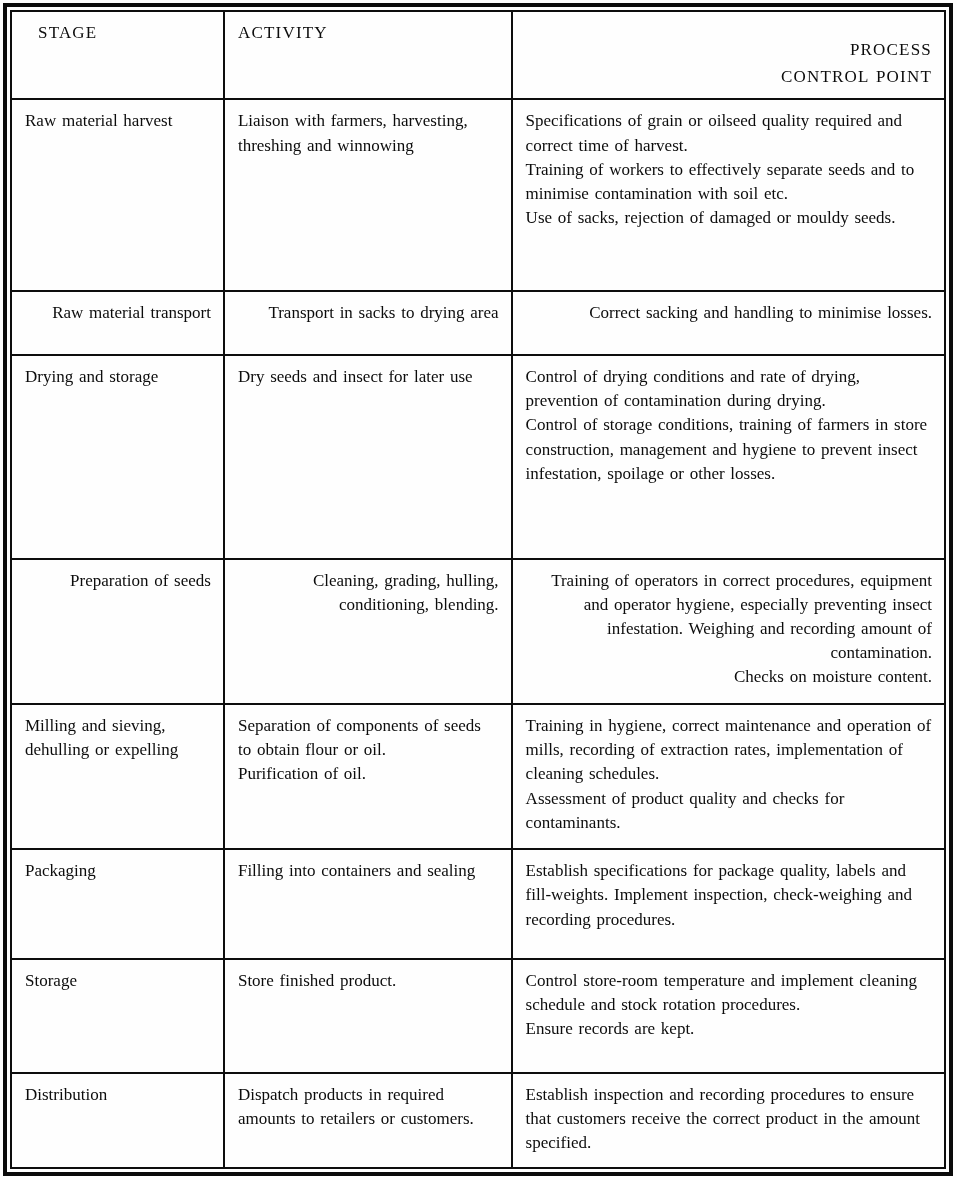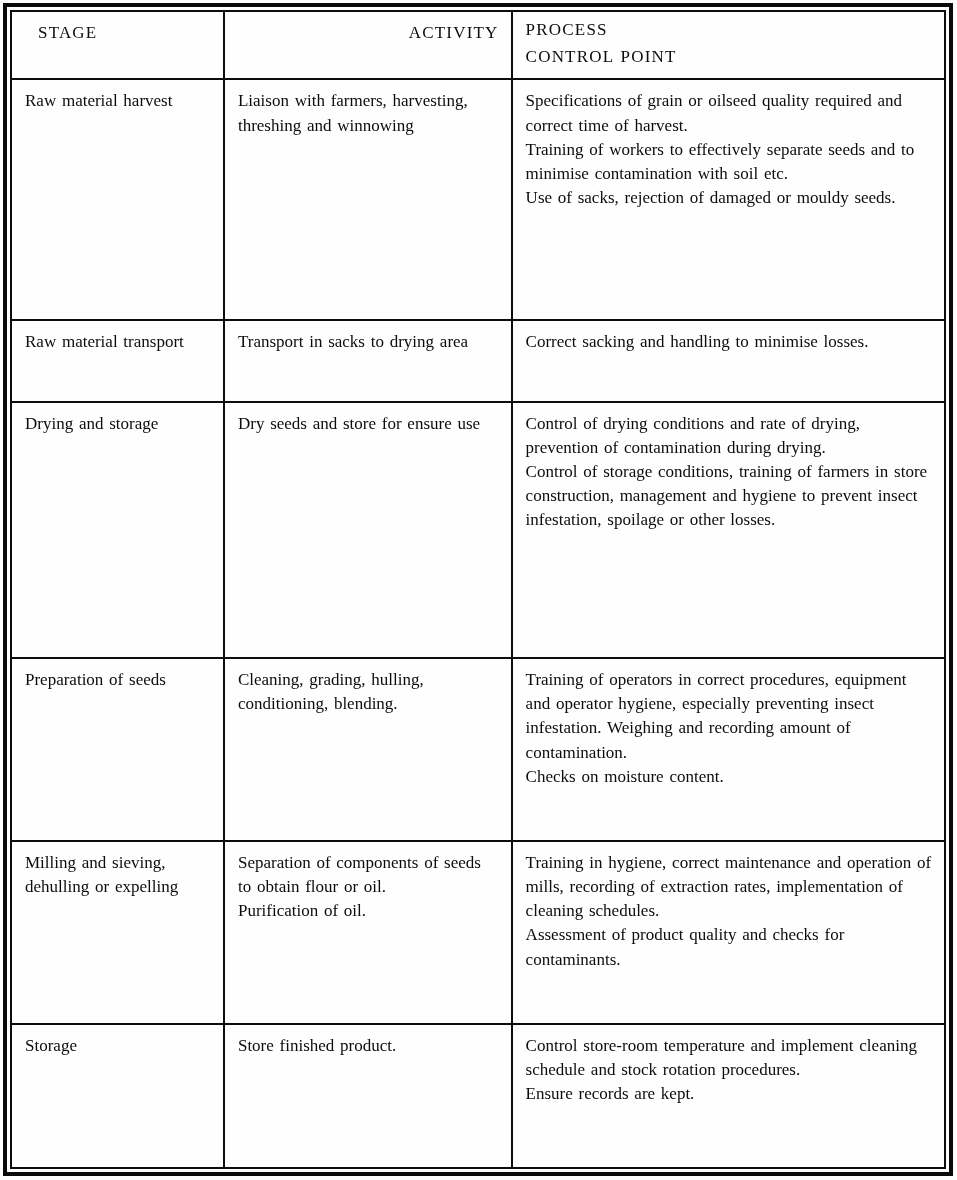--- a/index.html
+++ b/index.html
@@ -45,28 +45,28 @@
   col.c2 { width: 30.8%; }
   col.c3 { width: 46.4%; }
   thead th {
     font-weight: normal;
     font-size: 18px;
     letter-spacing: 1.2px;
     border-bottom: 7px double #0a0a0a;
     padding-top: 15px;
   }
   thead th.h-stage   { text-align: left; padding-left: 26px; }
-  thead th.h-activity{ text-align: right; }
-  thead th.h-control { text-align: left; line-height: 1.6; padding-top: 4px; }
+  thead th.h-activity{ text-align: left; }
+  thead th.h-control { text-align: right; line-height: 1.6; padding-top: 24px; }
   tr.hdr  { height: 66px; }
   tr.r1 { height: 184px; padding-left: 28px; }
-  tr.r2 { height: 62px;  }
+  tr.r2 { height: 62px; text-align: right;  }
   tr.r3 { height: 196px; padding-left: 8px; }
   tr.r4 { height: 83px;  }
-  tr.r5 { height: 130px; }
+  tr.r5 { height: 130px; text-align: right; }
   tr.r6 { height: 139px; }
   tr.r7 { height: 105px; }
   tr.r8 { height: 110px; }
   tr.r9 { height: 86px;  }
 </style>
 </head>
 <body>
 
 <div class="page">
   <div class="frame">
@@ -92,39 +92,49 @@
 Training of workers to effectively separate seeds and to minimise contamination with soil etc.
 Use of sacks, rejection of damaged or mouldy seeds.</td>
         </tr>
         <tr class="r2">
           <td>Raw material transport</td>
           <td>Transport in sacks to drying area</td>
           <td>Correct sacking and handling to minimise losses.</td>
         </tr>
         <tr class="r3">
           <td>Drying and storage</td>
-          <td>Dry seeds and store for ensure use</td>
+          <td>Dry seeds and insect for later use</td>
           <td>Control of drying conditions and rate of drying, prevention of contamination during drying.
 Control of storage conditions, training of farmers in store construction, management and hygiene to prevent insect infestation, spoilage or other losses.</td>
         </tr>
         <tr class="r5">
           <td>Preparation of seeds</td>
           <td>Cleaning, grading, hulling, conditioning, blending.</td>
           <td>Training of operators in correct procedures, equipment and operator hygiene, especially preventing insect infestation. Weighing and recording amount of contamination.
 Checks on moisture content.</td>
         </tr>
         <tr class="r6">
           <td>Milling and sieving, dehulling or expelling</td>
           <td>Separation of components of seeds to obtain flour or oil.
 Purification of oil.</td>
           <td>Training in hygiene, correct maintenance and operation of mills, recording of extraction rates, implementation of cleaning schedules.
 Assessment of product quality and checks for contaminants.</td>
         </tr>
+        <tr class="r7">
+          <td>Packaging</td>
+          <td>Filling into containers and sealing</td>
+          <td>Establish specifications for package quality, labels and fill-weights. Implement inspection, check-weighing and recording procedures.</td>
+        </tr>
         <tr class="r8">
           <td>Storage</td>
           <td>Store finished product.</td>
           <td>Control store-room temperature and implement cleaning schedule and stock rotation procedures.
 Ensure records are kept.</td>
+        </tr>
+        <tr class="r9">
+          <td>Distribution</td>
+          <td>Dispatch products in required amounts to retailers or customers.</td>
+          <td>Establish inspection and recording procedures to ensure that customers receive the correct product in the amount specified.</td>
         </tr>
       </tbody>
     </table>
   </div>
 </div>
 
 </body></html>

